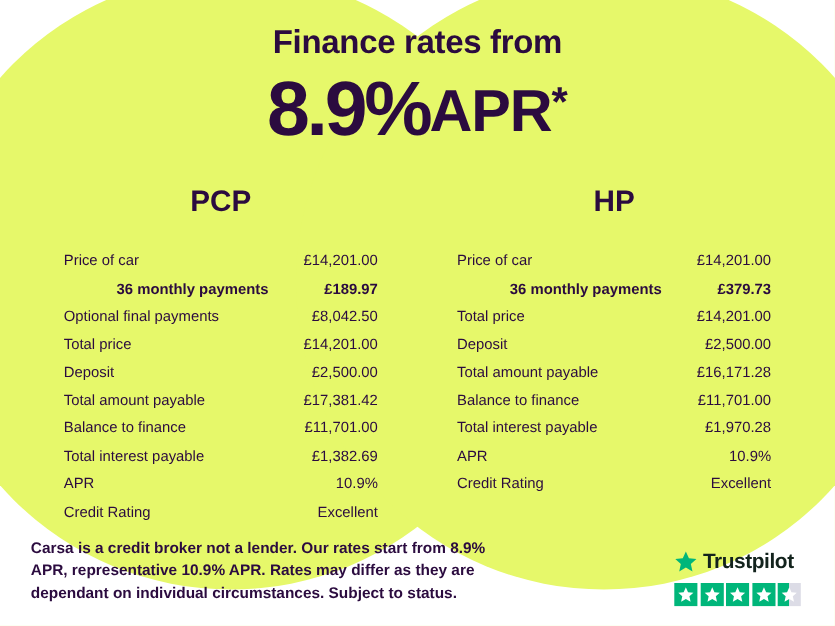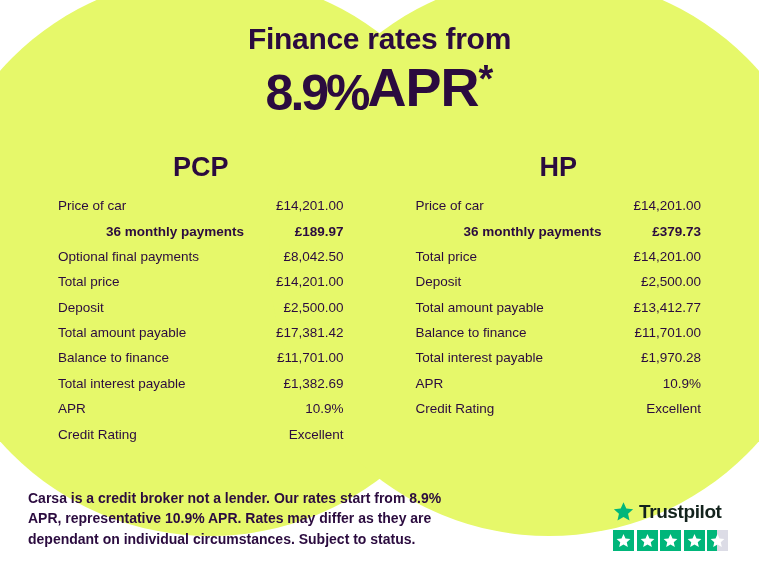--- a/index.html
+++ b/index.html
@@ -40,21 +40,21 @@
     padding-top: 22px;
   }
   .rate-row {
     text-align: center;
     color: #2b0b3f;
     line-height: 1;
     margin-top: 8px;
     white-space: nowrap;
   }
   .rate-big {
-    font-size: 50px;
+    font-size: 70px;
     font-weight: bold;
     letter-spacing: -3px;
   }
   .rate-apr {
     font-size: 54px;
     font-weight: bold;
     letter-spacing: -1px;
     position: relative;
     top: -4px;
   }
@@ -72,21 +72,21 @@
   }
   .col { width: 50%; }
   .col-left { padding-right: 36px; }
   .col-right { padding-left: 36px; }
 
   .col-title {
     text-align: center;
     color: #2b0b3f;
     font-size: 27px;
     font-weight: bold;
-    margin-bottom: 10px;
+    margin-bottom: 25px;
   }
   .row {
     display: flex;
     justify-content: space-between;
     align-items: baseline;
     color: #2b0b3f;
     font-size: 13.5px;
     padding: 5.2px 0;
   }
   .row .label { text-align: left; }
@@ -211,21 +211,21 @@
         <div class="row">
           <span class="label">Total price</span>
           <span class="value">£14,201.00</span>
         </div>
         <div class="row">
           <span class="label">Deposit</span>
           <span class="value">£2,500.00</span>
         </div>
         <div class="row">
           <span class="label">Total amount payable</span>
-          <span class="value">£13,412.77</span>
+          <span class="value">£16,171.28</span>
         </div>
         <div class="row">
           <span class="label">Balance to finance</span>
           <span class="value">£11,701.00</span>
         </div>
         <div class="row">
           <span class="label">Total interest payable</span>
           <span class="value">£1,970.28</span>
         </div>
         <div class="row">

